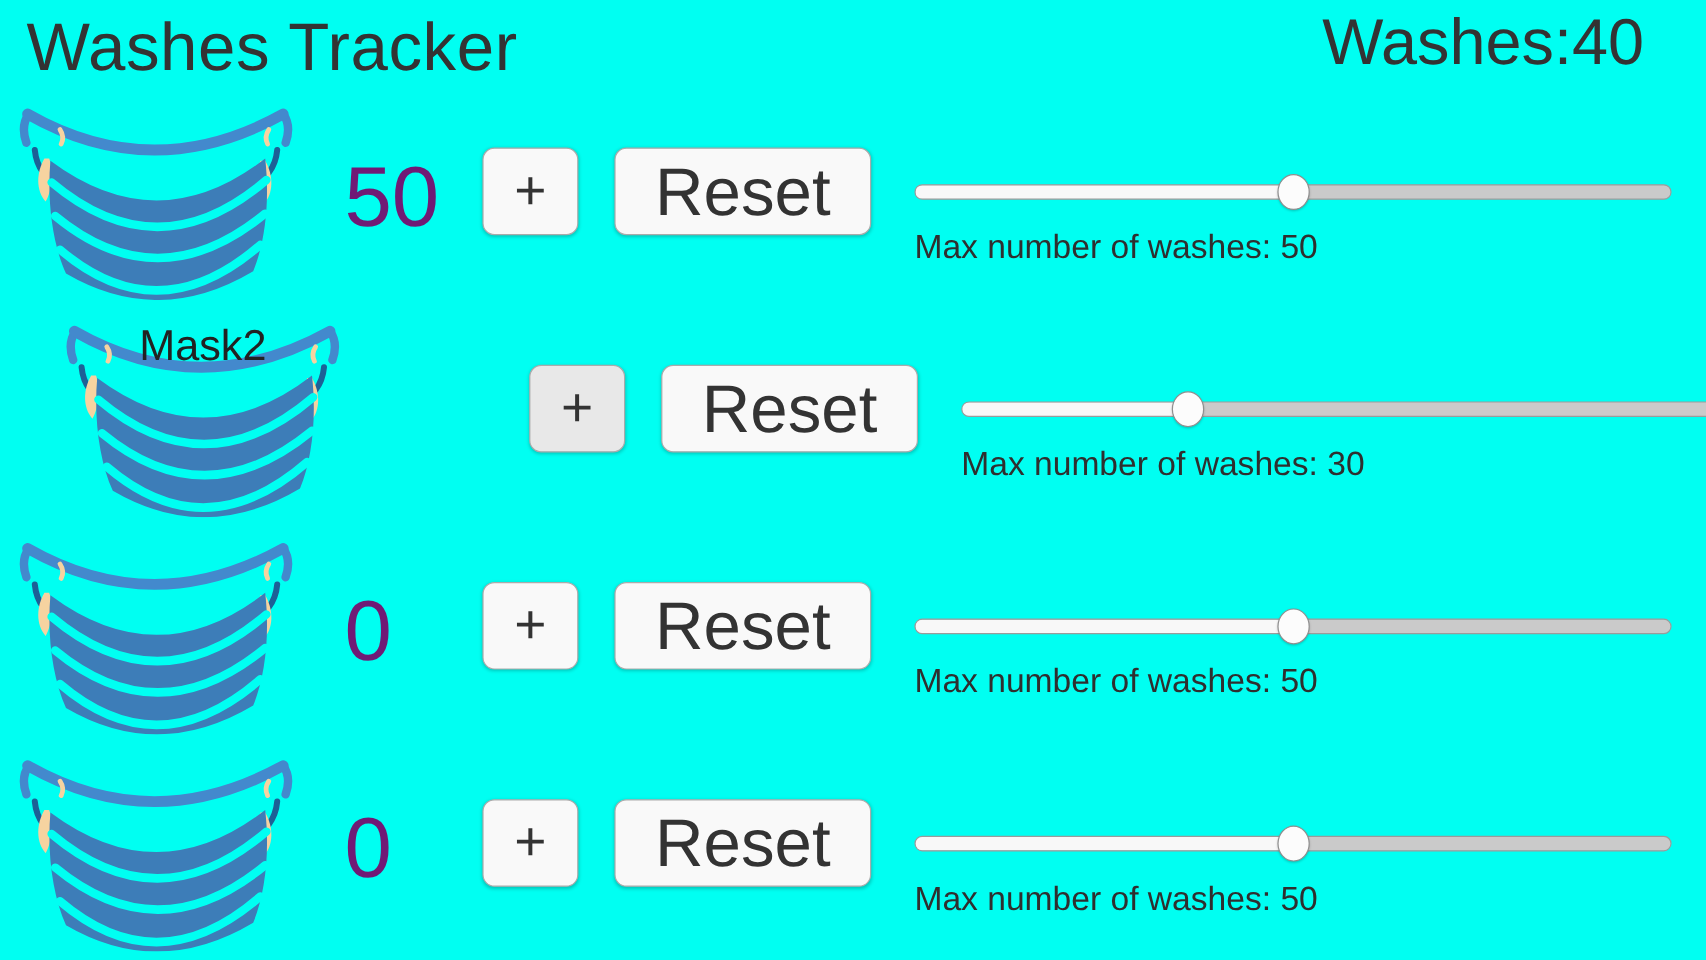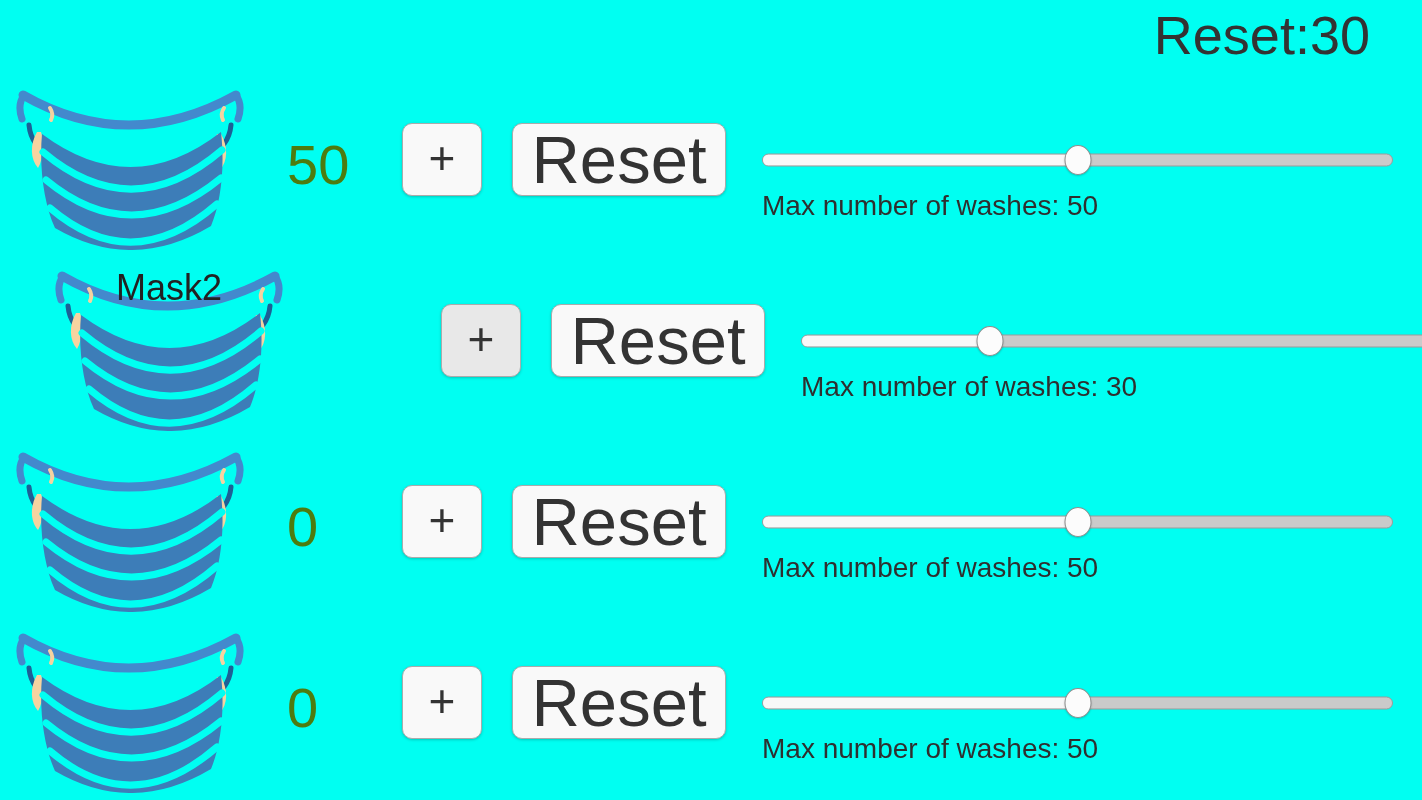--- a/index.html
+++ b/index.html
@@ -17,30 +17,30 @@
   .points{position:absolute;right:52px;top:4px;font-size:54px;font-weight:400;white-space:nowrap;}
 
   .row{position:absolute;left:0;width:1422px;height:181px;}
   .row-0{top:82px;} .row-1{top:263px;margin-left:39px;} .row-2{top:444px;} .row-3{top:625px;}
 
   .mask-wrap{position:absolute;left:15px;top:0;width:230px;height:168px;}
   .mask-svg{position:absolute;left:0;top:0;width:230px;height:168px;display:block;}
   .mask-label{position:absolute;left:0;top:4px;width:100%;text-align:center;font-size:36px;color:#222;}
 
   .count{position:absolute;left:287px;top:40px;height:84px;display:flex;align-items:center;
-         font-size:56px;color:#4d7c0f;}
+         font-size:71px;color:#701a75;}
 
   .btn{position:absolute;top:41px;height:73px;background:var(--button-bg);
        border:1.5px solid var(--button-border);border-radius:10px;
        box-shadow:0 1px 3px rgba(0,0,0,0.22);
        display:flex;align-items:center;justify-content:center;
        font-family:"Liberation Sans", sans-serif;color:#333;cursor:pointer;}
   .btn.active{background:var(--button-active-bg);}
   .plus-btn{left:402px;width:80px;font-size:46px;font-weight:300;padding-bottom:4px;}
-  .reset-btn{left:512px;width:214px;font-size:67px;}
+  .reset-btn{left:512px;width:214px;font-size:56px;}
 
   .slider{position:absolute;left:762px;top:60px;width:631px;height:36px;cursor:pointer;}
   .slider-track{position:absolute;left:0;top:50%;transform:translateY(-50%);
                 width:100%;height:13px;border-radius:7px;
                 background:var(--slider-track);border:1px solid var(--slider-border);overflow:hidden;}
   .slider-fill{position:absolute;left:0;top:0;height:100%;background:var(--slider-fill);
                border-right:1px solid var(--slider-border);}
   .slider-thumb{position:absolute;top:50%;transform:translate(-50%,-50%);
                 width:27px;height:30px;border-radius:50%;
                 background:var(--slider-thumb);border:1.5px solid #8f8f8f;
@@ -79,21 +79,22 @@
     <path class="m-body" d="M27,52 Q117,119 206,50 C210,85 206,120 196,144 Q117,191 40,146 C29,122 24,86 27,52 Z"></path>
 
     <path class="m-pleat" d="M28,70 Q117,145 207,68" stroke-width="7"></path>
     <path class="m-pleat" d="M31,98 Q117,169 206,96" stroke-width="7"></path>
     <path class="m-pleat" d="M35,126 Q117,196 202,122" stroke-width="7"></path>
   </symbol>
 </svg>
 
 <div class="stage">
 
-  <div class="points"><span>Reset:</span><span>30</span></div>
+  <div class="app-title">Washes Tracker</div>
+  <div class="points"><span>Washes:</span><span>40</span></div>
 
   <div class="row row-0">
     <div class="mask-wrap">
       <svg class="mask-svg">
           <use href="#maskshape"></use>
         </svg>
     </div>
     <div class="count">50</div>
     <button class="btn plus-btn">+</button>
     <button class="btn reset-btn">Reset</button>

